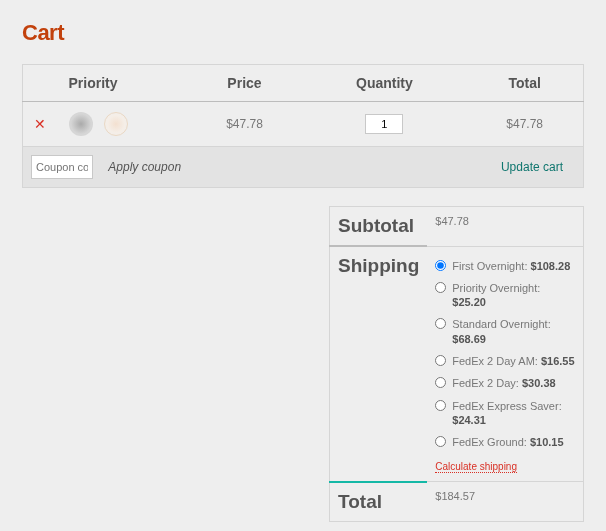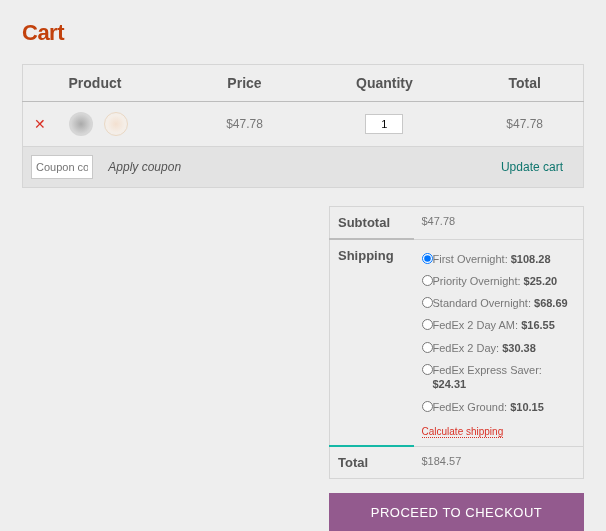--- a/index.html
+++ b/index.html
@@ -113,38 +113,39 @@
     border-collapse: collapse;
     font-size: 11px;
   }
   table.totals th {
     width: 84px;
     text-align: left;
     padding: 8px 8px;
     border-bottom: 2px solid #bcbcbc;
     border-right: none;
     font-family: "Arial Narrow", Arial, sans-serif;
-    font-size: 13px;
+    font-size: 19px;
     font-weight: bold;
     color: #555;
     vertical-align: top;
   }
   table.totals td {
     padding: 8px 8px;
     border-bottom: 1px solid #d5d5d5;
     color: #777;
     vertical-align: top;
   }
   table.totals tr.ship th { border-bottom: 2px solid #14b8a6; }
   ul.ship-methods { list-style: none; }
   ul.ship-methods li {
     padding: 4px 0;
     line-height: 1.3;
     display: flex;
     align-items: flex-start;
+    gap: 6px;
   }
   ul.ship-methods input[type=radio] {
     margin-top: 1px;
     width: 11px; height: 11px;
     flex-shrink: 0;
   }
   ul.ship-methods .label { flex: 1; color: #777; }
   ul.ship-methods .price { font-weight: bold; color: #555; }
   .calc-link {
     display: inline-block;
@@ -175,21 +176,21 @@
 </style>
 </head>
 <body>
 
 <h1 class="cart-title">Cart</h1>
 
 <table class="cart">
   <thead>
     <tr>
       <th style="width:34px"></th>
-      <th class="col-prod" style="width:130px">Product</th>
+      <th class="col-prod" style="width:130px">Priority</th>
       <th>Price</th>
       <th>Quantity</th>
       <th>Total</th>
     </tr>
   </thead>
   <tbody>
     <tr>
       <td><span class="remove">✕</span></td>
       <td style="text-align:left;padding-left:8px">
         <span class="thumb"></span>

